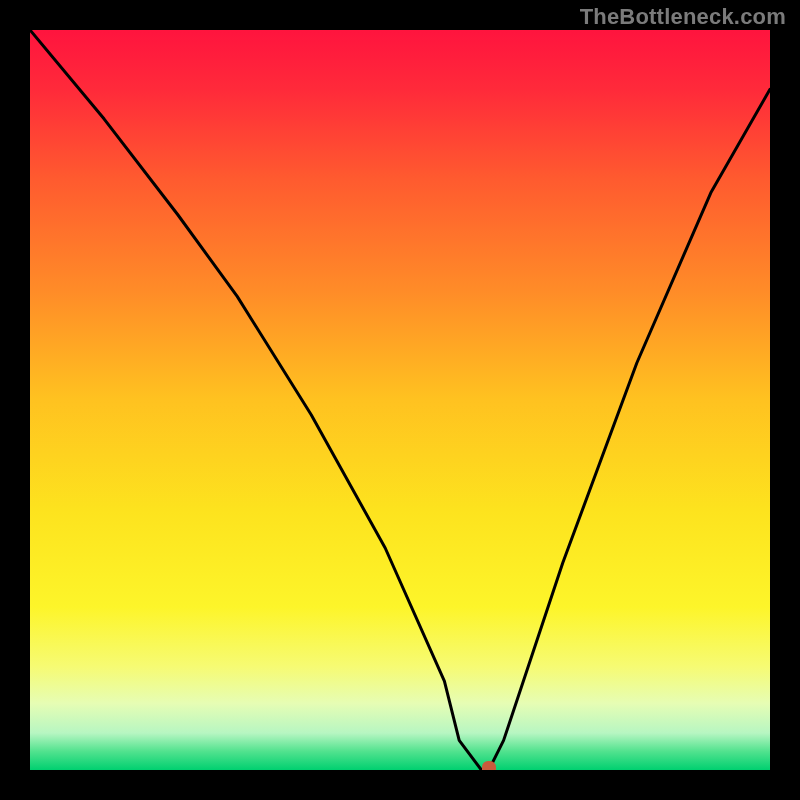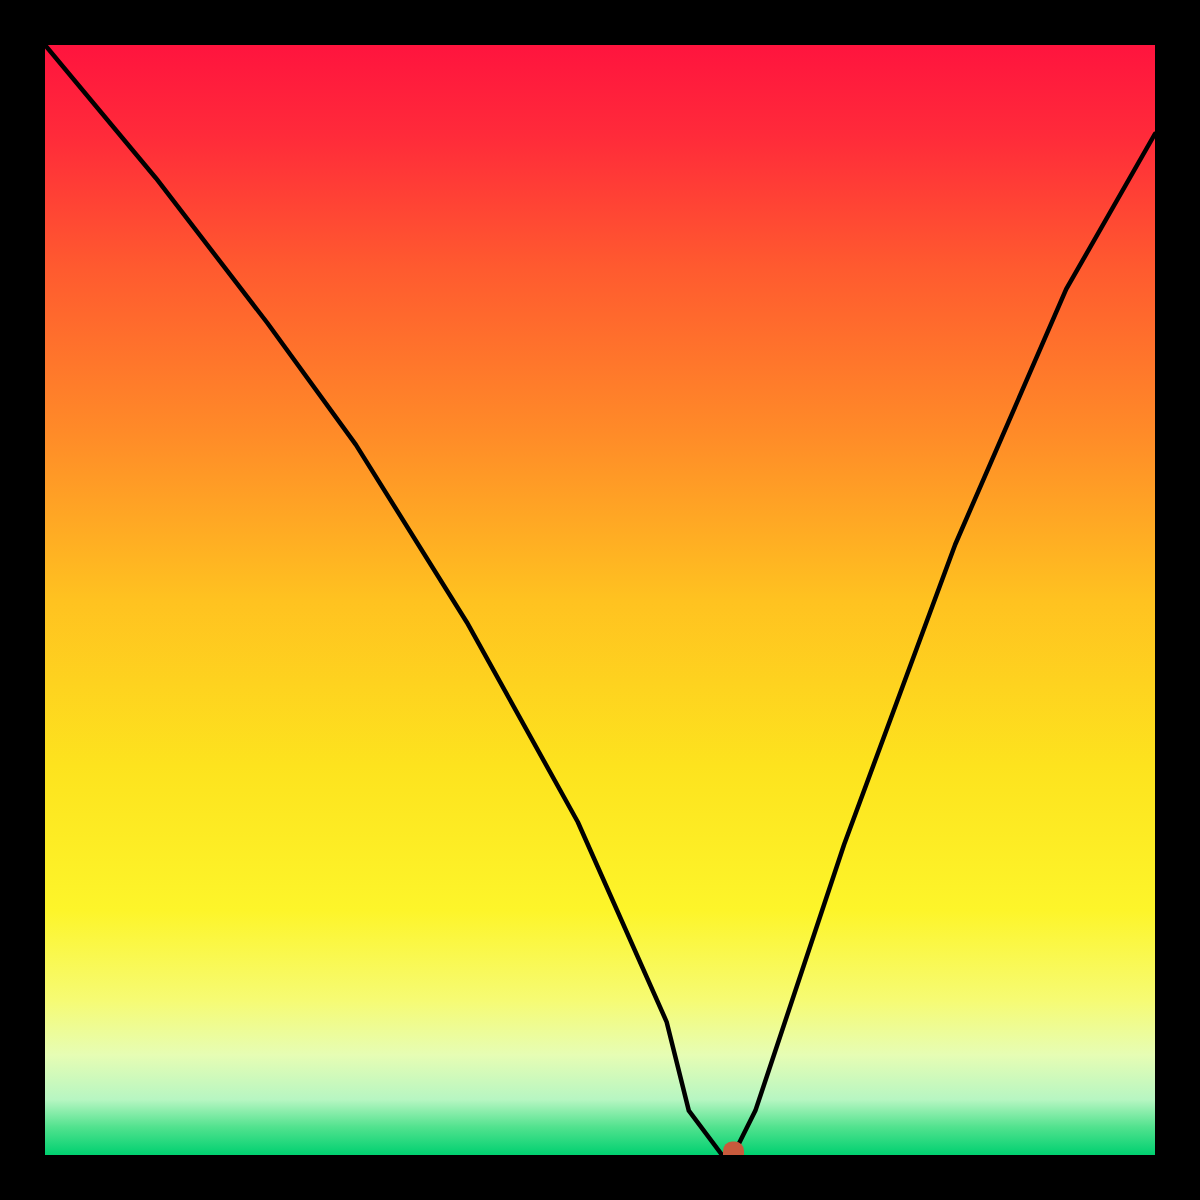--- a/index.html
+++ b/index.html
@@ -44,20 +44,21 @@
     height: 18px;
     border-radius: 6px;
     background: #c85a3c;
     transform: translate(-50%, -50%);
   }
 </style>
 </head>
 <body>
 
 <div class="frame">
+  <div class="attribution">TheBottleneck.com</div>
 
   <div class="plot">
     <svg viewBox="0 0 740 740">
       <defs>
         <linearGradient id="bg-grad" x1="0" y1="0" x2="0" y2="1">
         <stop offset="0%" stop-color="#ff143e"></stop>
             <stop offset="8%" stop-color="#ff2a3a"></stop>
             <stop offset="20%" stop-color="#ff5a2f"></stop>
             <stop offset="35%" stop-color="#ff8b28"></stop>
             <stop offset="50%" stop-color="#ffc220"></stop>

